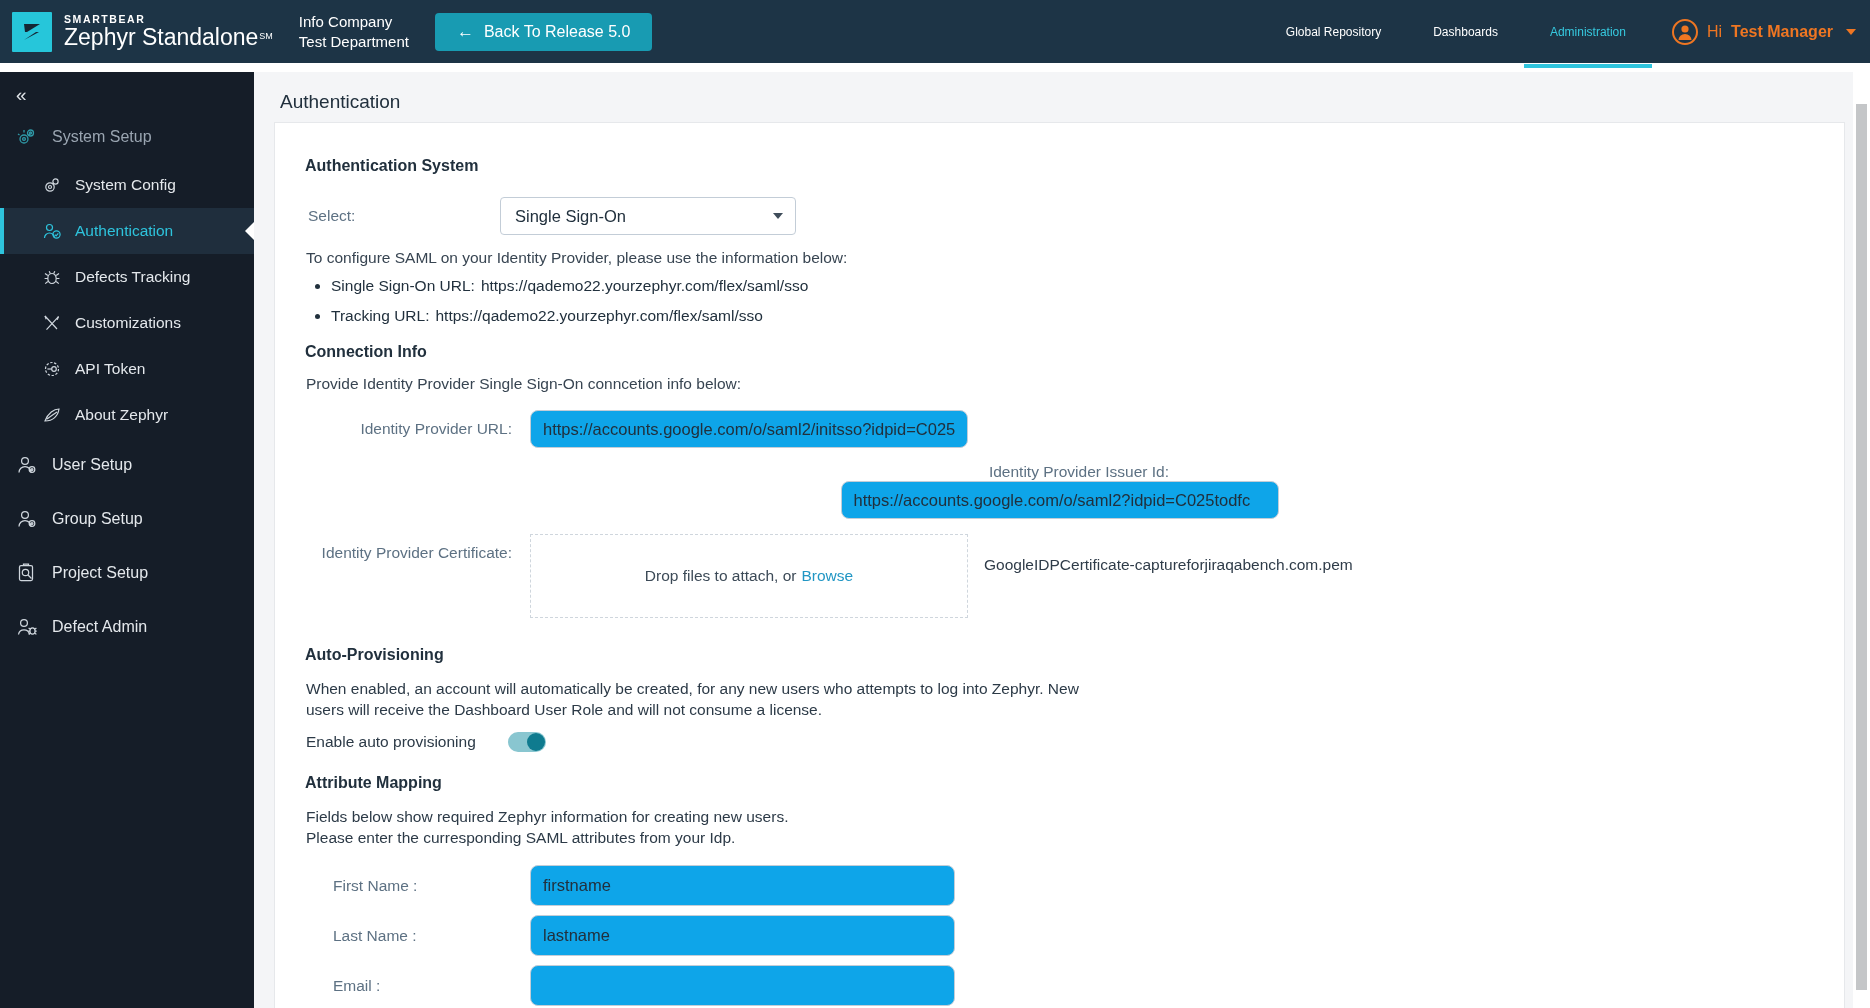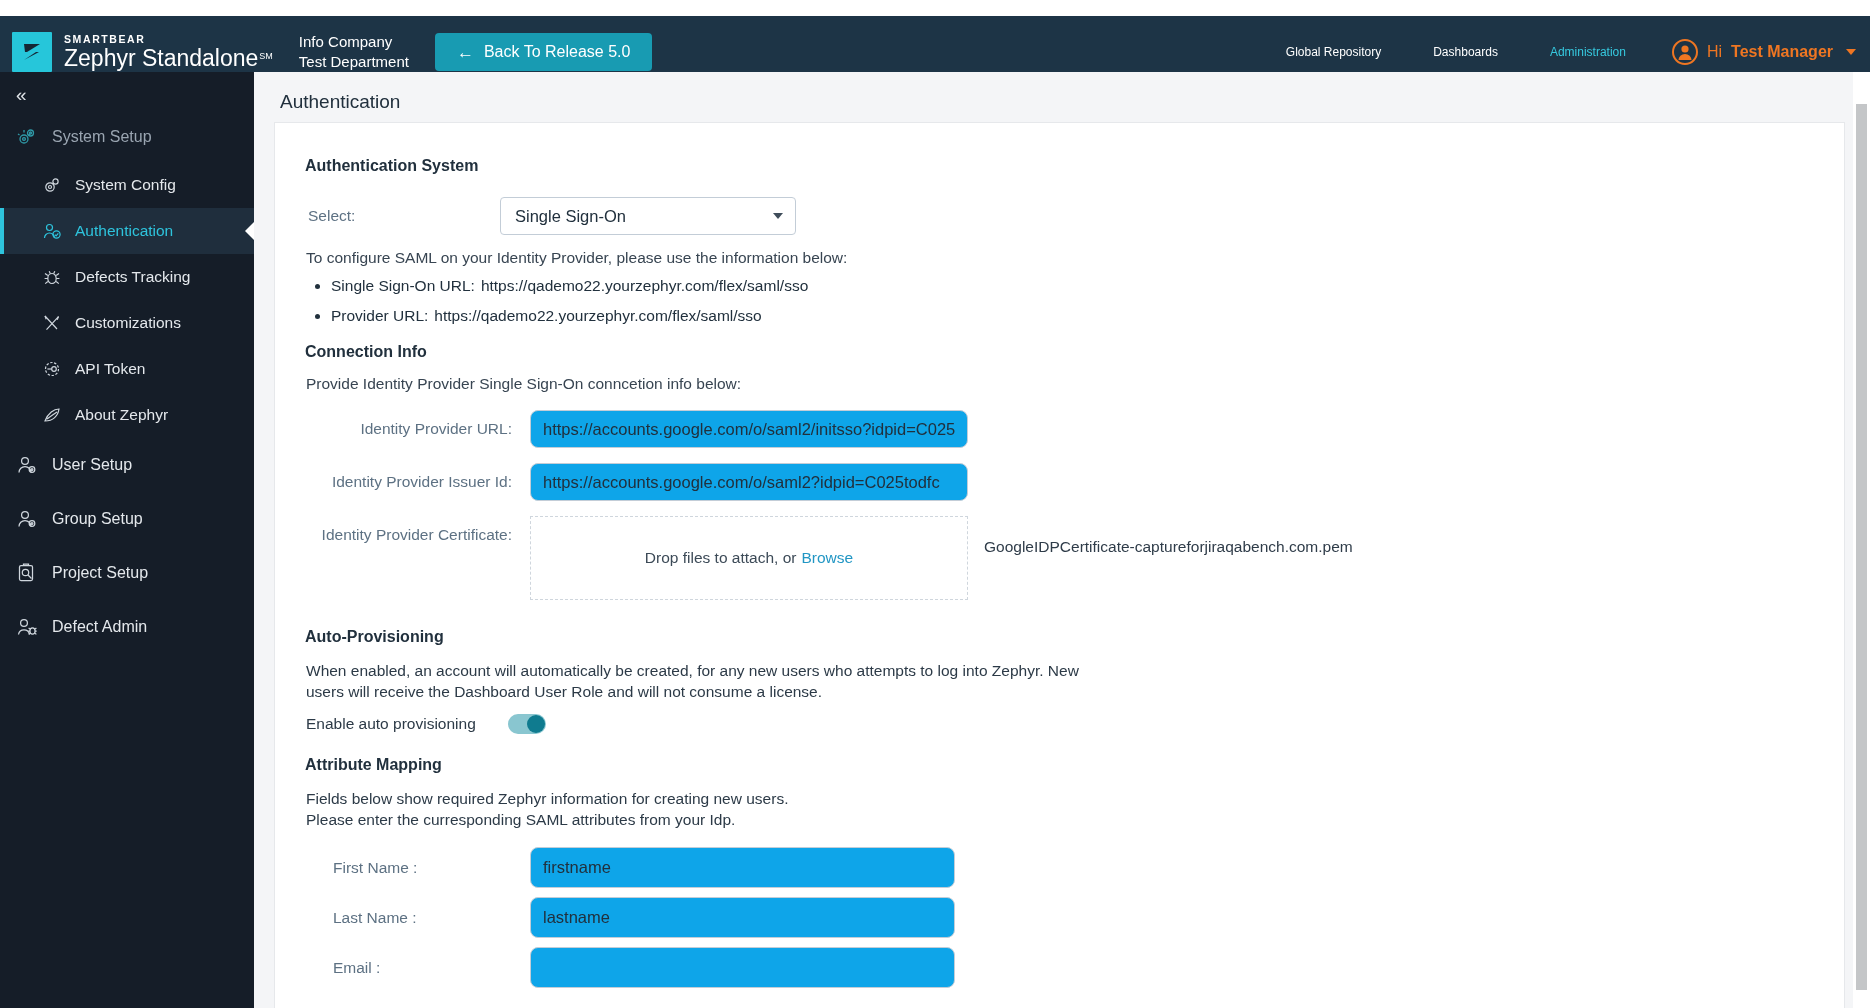--- a/index.html
+++ b/index.html
@@ -5,22 +5,22 @@
   * { box-sizing: border-box; margin: 0; padding: 0; }
   html, body {
     width: 1870px; height: 1008px;
     font-family: "Liberation Sans", sans-serif;
     background: #ffffff;
     overflow: hidden;
   }
 
   
   .topbar {
-    position: absolute; top: 16px; left: 0;
-    width: 1870px; height: 72px;
+    position: absolute; top: 0; left: 0;
+    width: 1870px; height: 63px;
     background: #1d3446;
     display: flex; align-items: center;
   }
   .brand { display: flex; align-items: center; padding-left: 12px; }
   .brand-logo {
     width: 40px; height: 40px; background: #26c6da;
     display: flex; align-items: center; justify-content: center;
     border-radius: 1px; flex: 0 0 auto;
   }
   .brand-text { margin-left: 12px; line-height: 1; }
@@ -392,33 +392,33 @@
       </div>
     </div>
 
     <p class="sec-sub" style="margin-top:14px;">To configure SAML on your Identity Provider, please use the information below:</p>
 
     <ul class="cfg-list">
       <li>
         <span class="cfg-key">Single Sign-On URL:</span><span class="cfg-val">https://qademo22.yourzephyr.com/flex/saml/sso</span>
       </li>
       <li>
-        <span class="cfg-key">Provider URL:</span><span class="cfg-val">https://qademo22.yourzephyr.com/flex/saml/sso</span>
+        <span class="cfg-key">Tracking URL:</span><span class="cfg-val">https://qademo22.yourzephyr.com/flex/saml/sso</span>
       </li>
     </ul>
 
     <h3 class="sec-title" style="margin-top:18px;">Connection Info</h3>
     <p class="sec-sub" style="margin-top:14px;">Provide Identity Provider Single Sign-On conncetion info below:</p>
 
     <div class="row" style="margin-top:17px;">
       <span class="lbl lbl-blue" style="width:222px; margin-left:33px; text-align:right; padding-right:18px;">Identity Provider URL:</span>
       <input class="txt-input" style="width: 438px;" value="https://accounts.google.com/o/saml2/initsso?idpid=C025">
     </div>
 
-    <div class="row" style="margin-top:15px;">
+    <div class="row" style="margin-top:15px;flex-direction:column;">
       <span class="lbl lbl-blue" style="width:222px; margin-left:33px; text-align:right; padding-right:18px;">Identity Provider Issuer Id:</span>
       <input class="txt-input" style="width: 438px;" value="https://accounts.google.com/o/saml2?idpid=C025todfc">
     </div>
 
     <div class="row" style="margin-top:15px; align-items:flex-start;">
       <span class="lbl lbl-blue" style="width:222px; margin-left:33px; text-align:right; padding-right:18px; line-height:38px;">Identity Provider Certificate:</span>
       <div class="dropzone">
         <span>Drop files to attach, or</span>
         <span class="dz-browse">Browse</span>
       </div>

